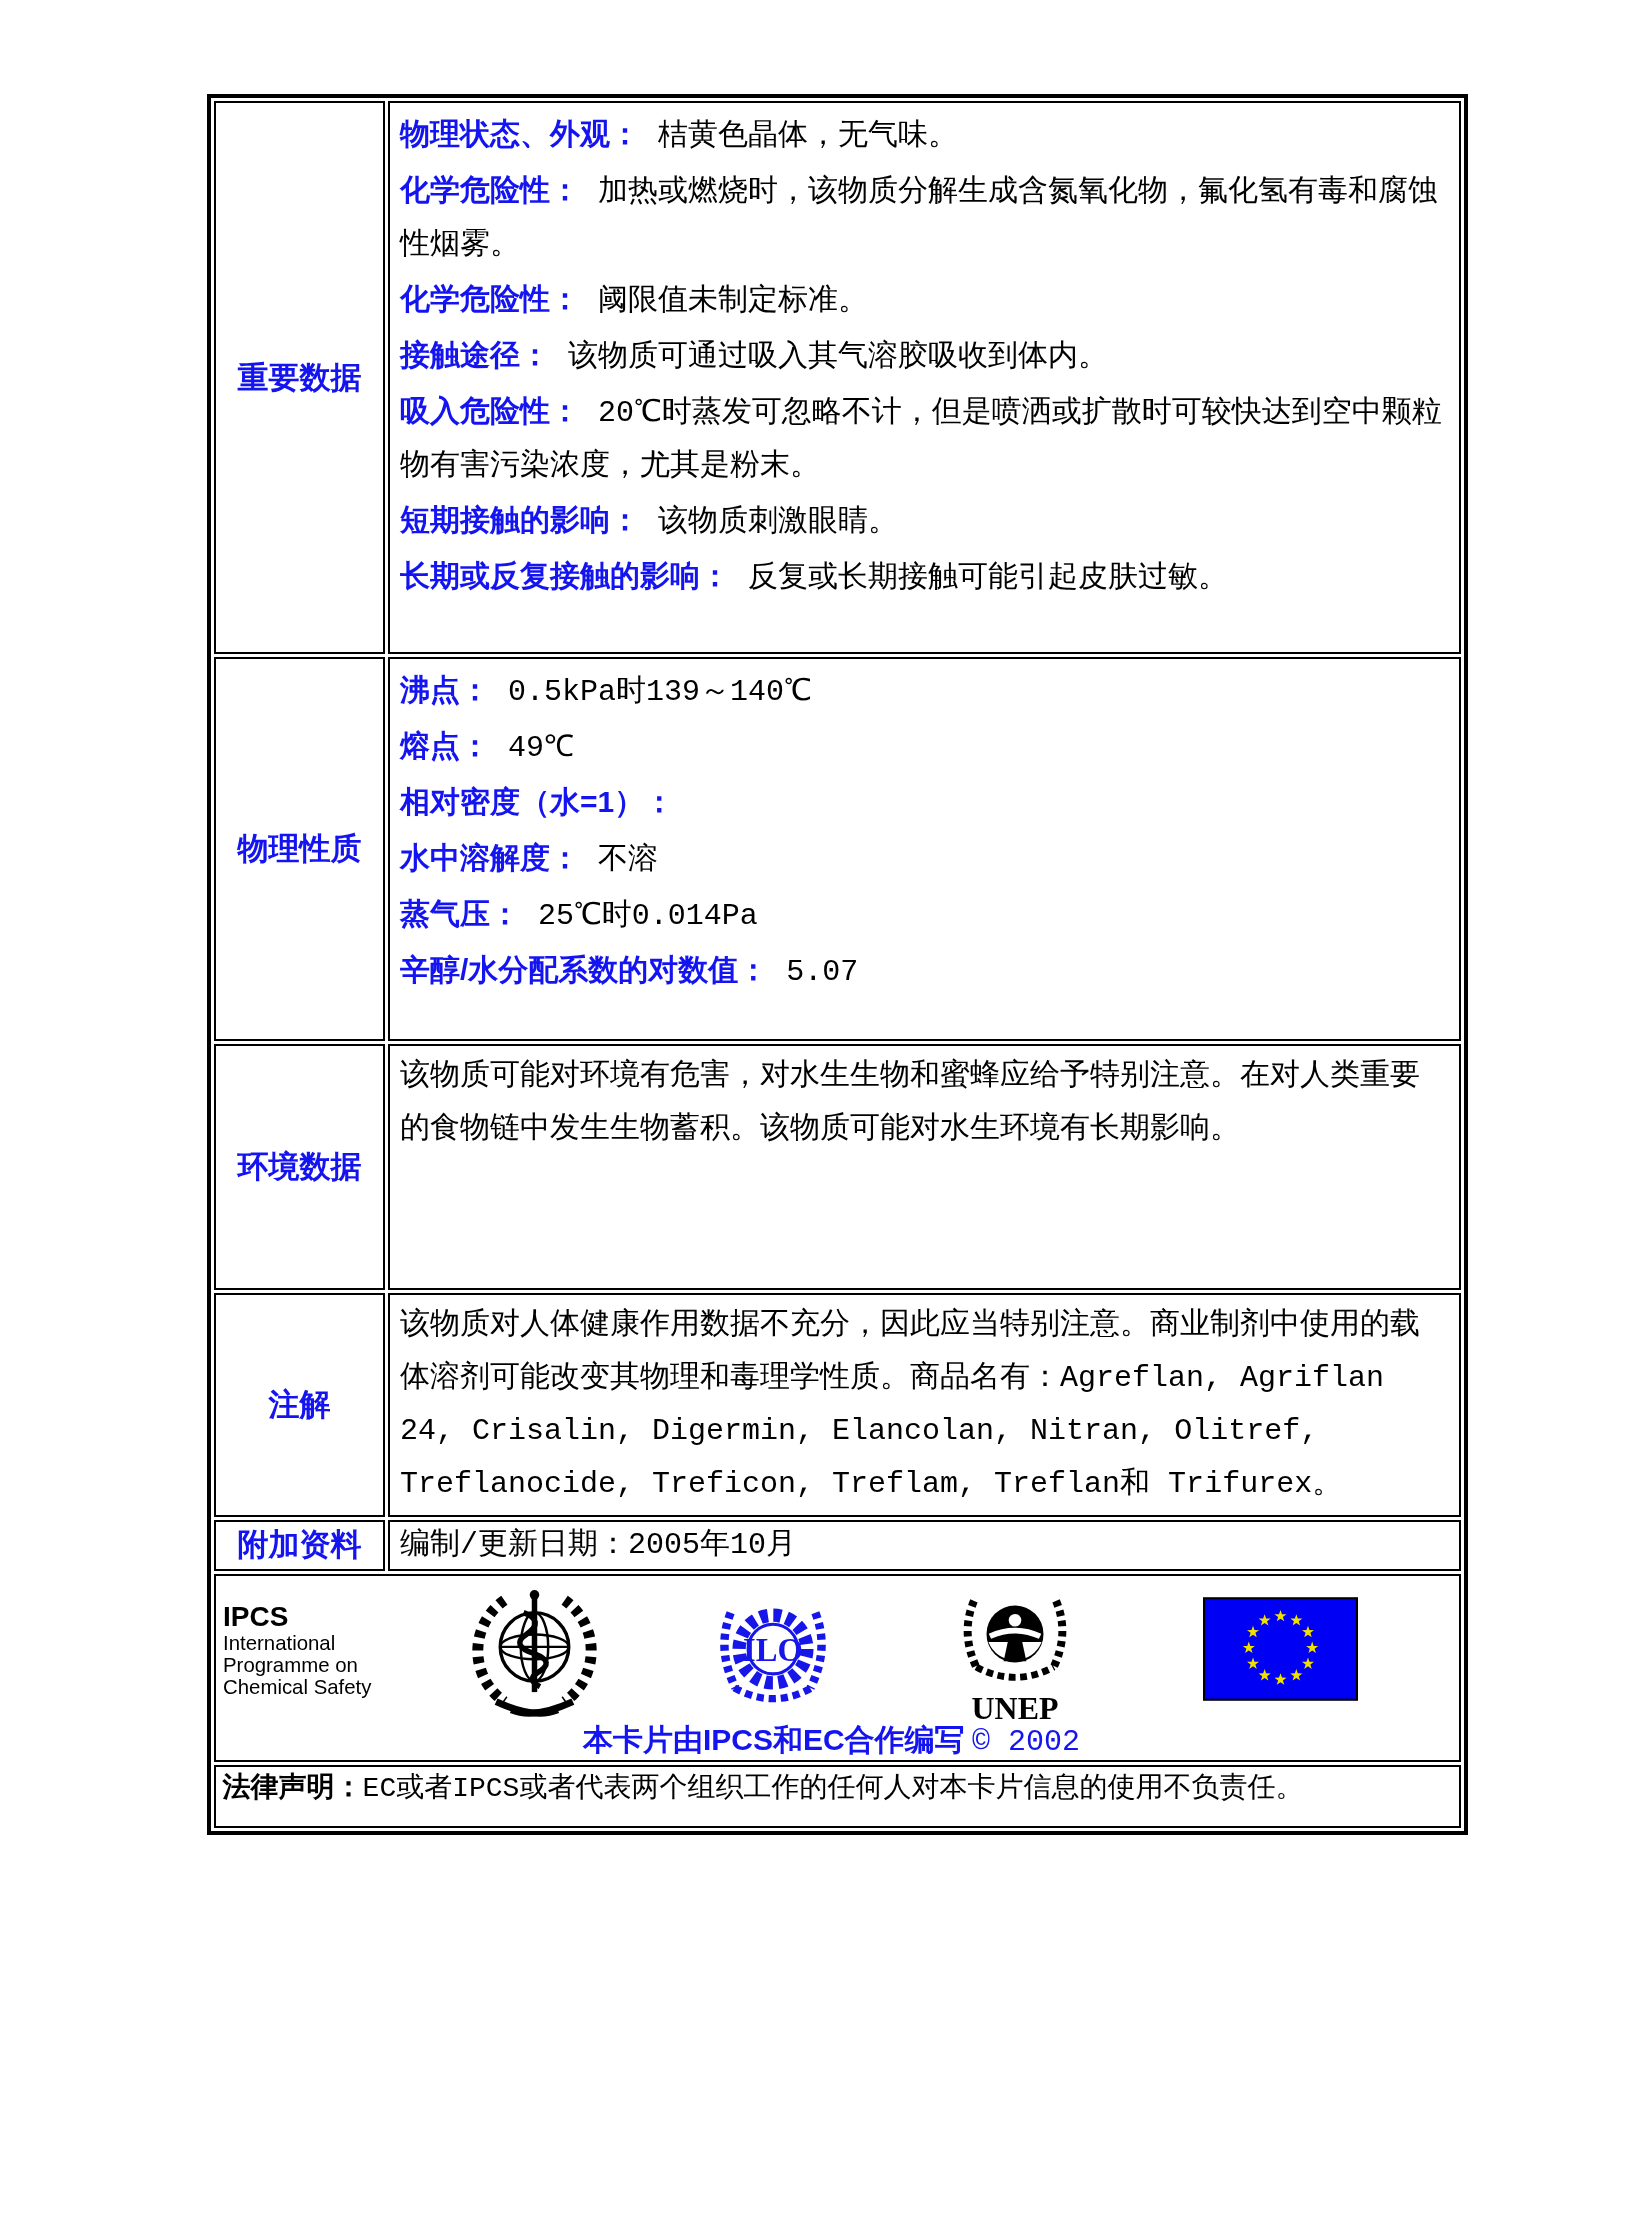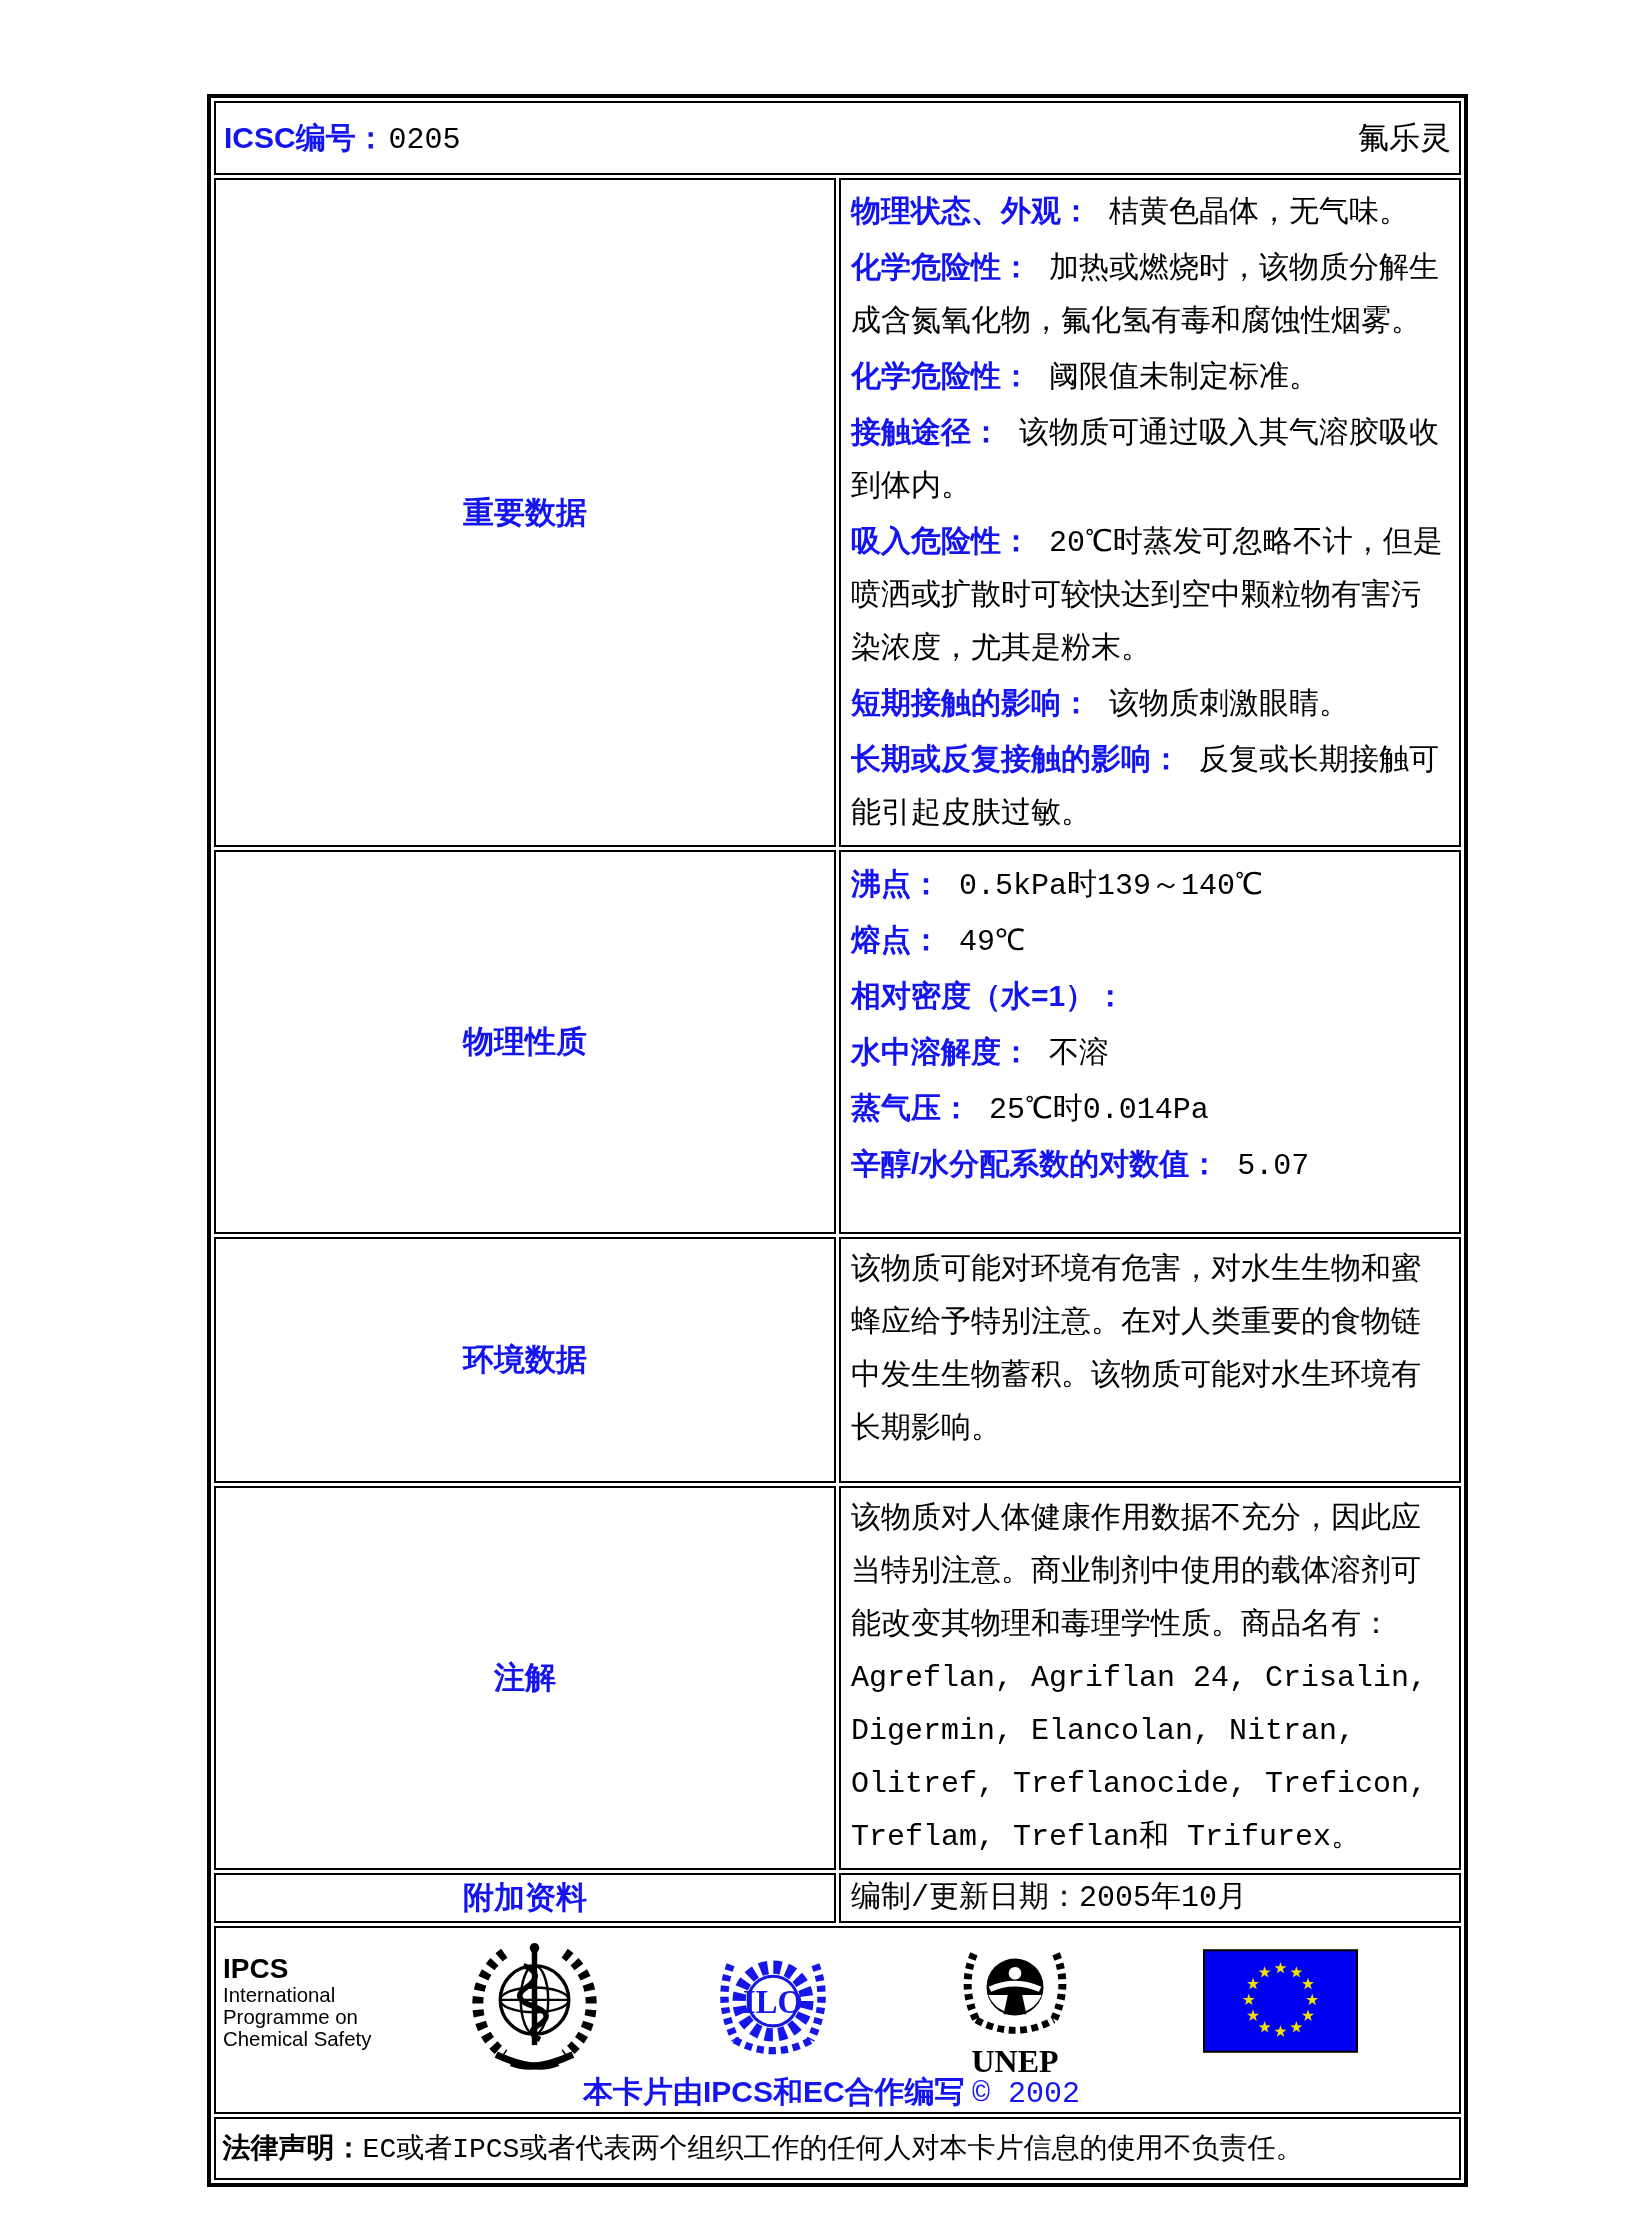--- a/index.html
+++ b/index.html
@@ -33,45 +33,34 @@
         font-family:"Liberation Sans","DejaVu Sans",sans-serif;}
   .ipcs .big{font-size:28px;font-weight:bold;line-height:31px;}
   .ipcs .sm{font-size:20.4px;line-height:22px;}
   .logo{position:absolute;}
   .caption{position:absolute;left:0;right:12px;top:144px;text-align:center;font-size:30px;}
   .cap-main{color:#1414f0;font-weight:bold;
             font-family:"Liberation Sans","DejaVu Sans",sans-serif;}
   .cap-copy{color:#1414f0;font-family:"Liberation Mono","DejaVu Sans Mono",monospace;}
   
   td.legal{height:57px;}
-  .legalwrap{display:flex;align-items:center;height:57px;padding:0 5.6px;font-size:28px;}
+  .legalwrap{display:flex;align-items:flex-start;height:57px;padding:0 5.6px;font-size:28px;}
   .legal-label{color:#000;font-weight:bold;white-space:nowrap;
                font-family:"Liberation Sans","DejaVu Sans",sans-serif;}
   .legal-text{color:#000;font-family:"Liberation Mono","DejaVu Sans Mono",monospace;}
 </style>
 </head>
 <body>
 
 <div class="page">
 
 
   <table class="card">
 
     <tbody>
-        <tr>
-      <td class="hdr" colspan="2">
-        <div class="hdrwrap">
-          <div>
-            <span class="icsc-label">ICSC编号：</span>
-            <span class="icsc-num">0205</span>
-          </div>
-          <span class="chem-name">氟乐灵</span>
-        </div>
-      </td>
-    </tr>
 
     <tr>
       <td class="lbl" style="height:547px">重要数据</td>
       <td class="content">
         <p class="fld"><span class="fname">物理状态、外观：</span> <span class="fval">桔黄色晶体，无气味。</span></p>
         <p class="fld"><span class="fname">化学危险性：</span> <span class="fval"> 加热或燃烧时，该物质分解生成含氮氧化物，氟化氢有毒和腐蚀性烟雾。</span></p>
         <p class="fld"><span class="fname">化学危险性：</span> <span class="fval">阈限值未制定标准。</span></p>
         <p class="fld"><span class="fname">接触途径：</span> <span class="fval">该物质可通过吸入其气溶胶吸收到体内。</span></p>
         <p class="fld"><span class="fname">吸入危险性：</span> <span class="fval">20℃时蒸发可忽略不计，但是喷洒或扩散时可较快达到空中颗粒物有害污染浓度，尤其是粉末。</span></p>
         <p class="fld"><span class="fname">短期接触的影响：</span> <span class="fval">该物质刺激眼睛。</span></p>

